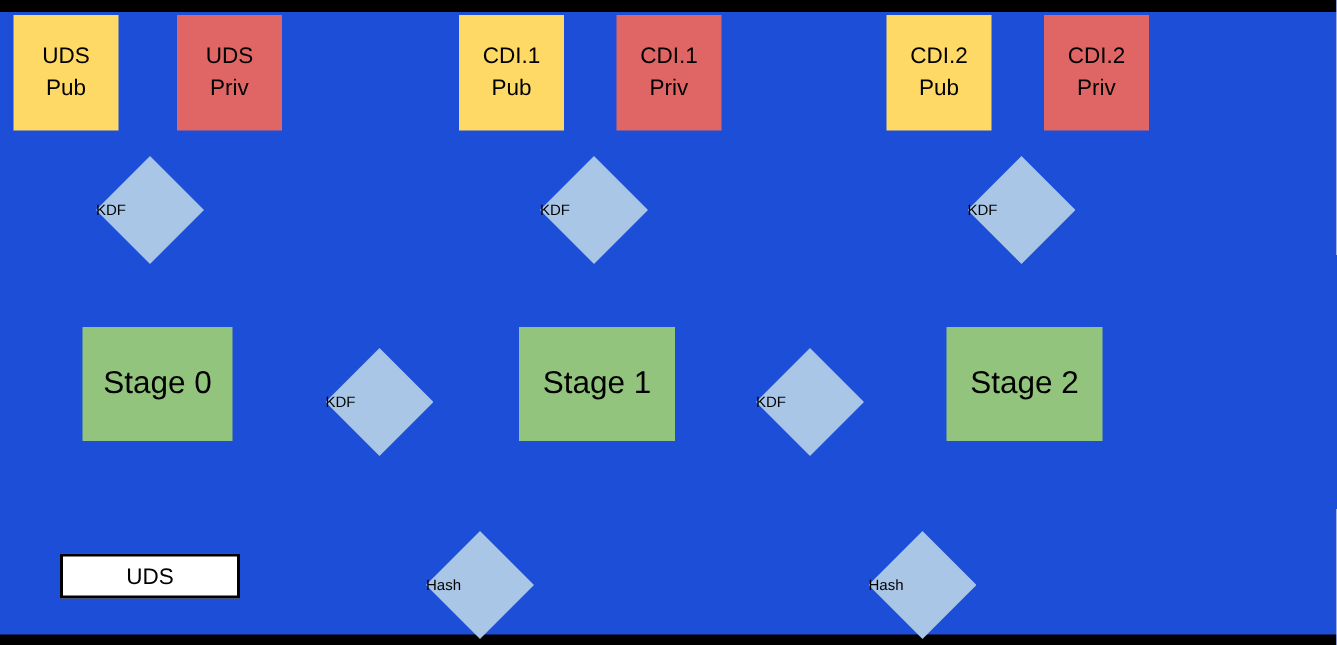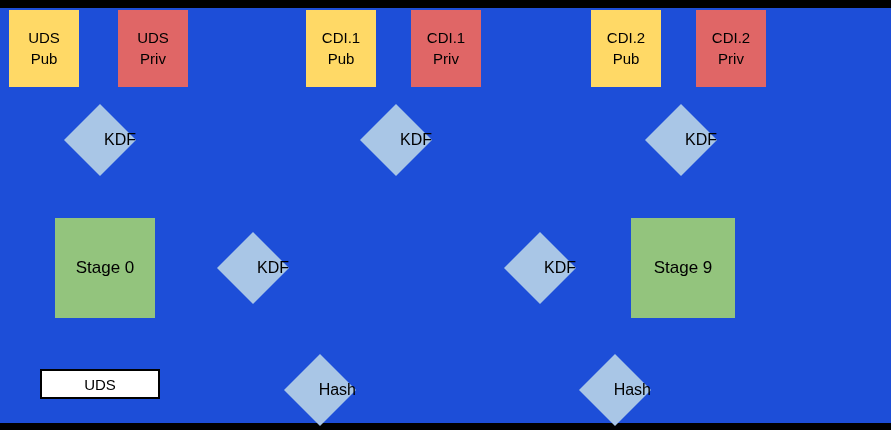--- a/index.html
+++ b/index.html
@@ -34,36 +34,36 @@
     text-align: center;
     font-size: 15px;
     line-height: 1.35;
     z-index: 2;
   }
   .keybox.pub  { background: var(--pub-key-fill, #ffd966); }
   .keybox.priv { background: var(--priv-key-fill, #e06666); }
   .stage {
     position: absolute;
     top: 218px;
-    height: 100px;
+    height: 76px;
     background: var(--stage-fill, #93c47d);
     display: flex;
     align-items: center;
     justify-content: center;
-    font-size: 17px;
+    font-size: 21px;
     z-index: 2;
   }
   .diamond {
     position: absolute;
     width: 72px;
     height: 72px;
     display: flex;
     align-items: center;
-    justify-content: flex-end;
-    font-size: 16px;
+    justify-content: flex-start;
+    font-size: 10px;
     z-index: 3;
   }
   .diamond::before {
     content: "";
     position: absolute;
     inset: 0;
     background: var(--diamond-fill, #a9c6e6);
     clip-path: polygon(50% 0, 100% 50%, 50% 100%, 0 50%);
   }
   .diamond span { position: relative; }
@@ -121,22 +121,25 @@
   <div class="diamond" style="left:360px; top:104px;">
     <span>KDF</span>
   </div>
   <div class="diamond" style="left:645px; top:104px;">
     <span>KDF</span>
   </div>
 
   <div class="stage" style="left:55px; width:100px;">
     <span>Stage 0</span>
   </div>
+  <div class="stage" style="left:346px; width:104px;">
+    <span>Stage 1</span>
+  </div>
   <div class="stage" style="left:631px; width:104px;">
-    <span>Stage 9</span>
+    <span>Stage 2</span>
   </div>
 
   <div class="diamond" style="left:217px; top:232px;">
     <span>KDF</span>
   </div>
   <div class="diamond" style="left:504px; top:232px;">
     <span>KDF</span>
   </div>
 
   <div class="udsbox">

